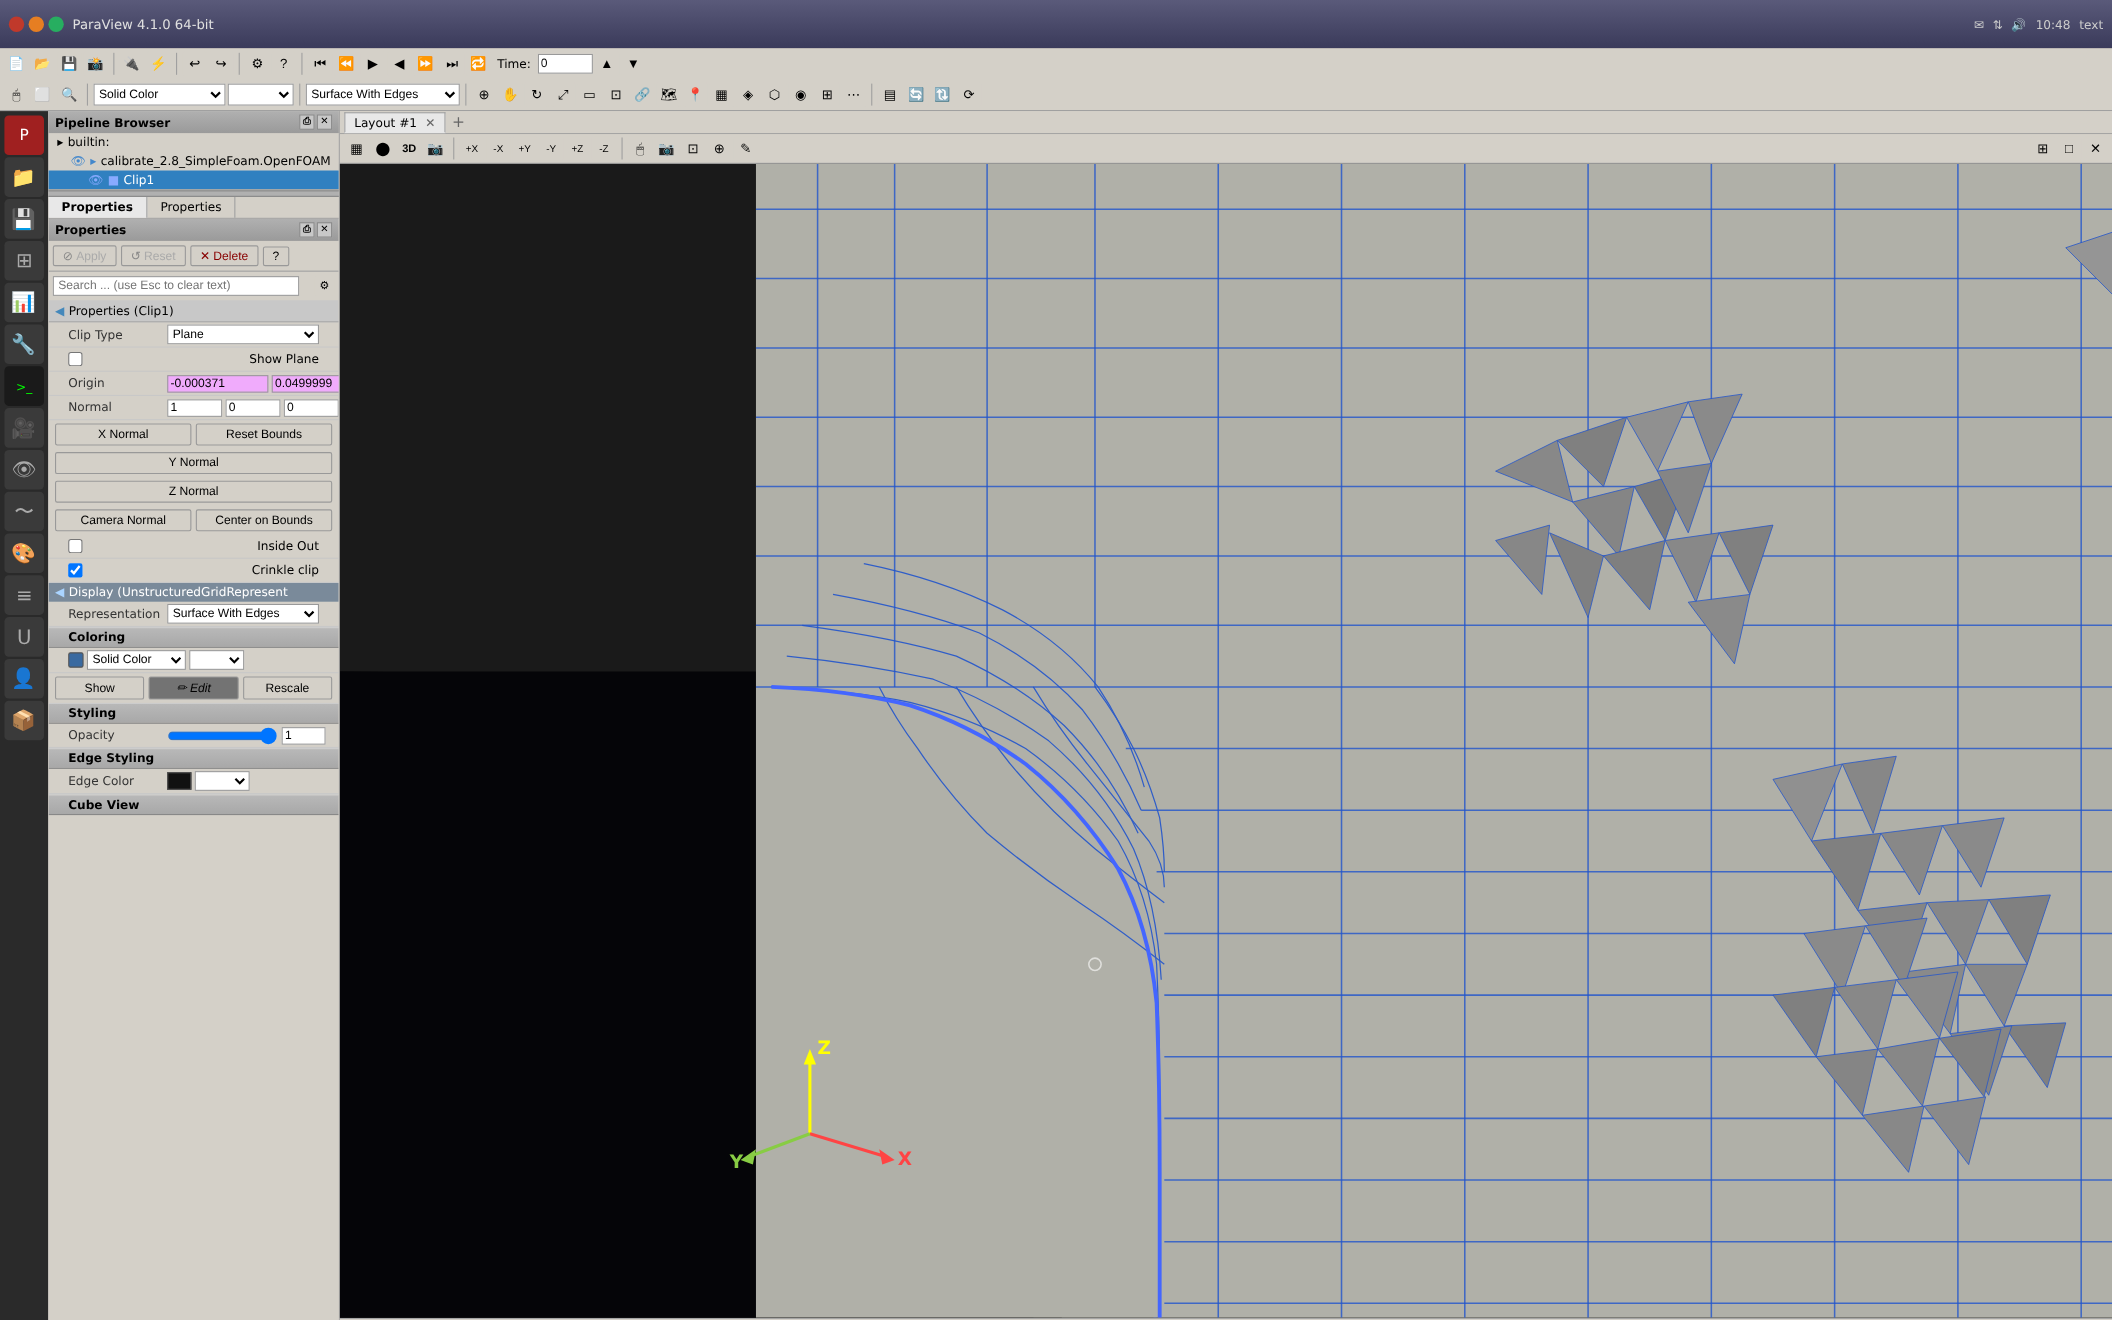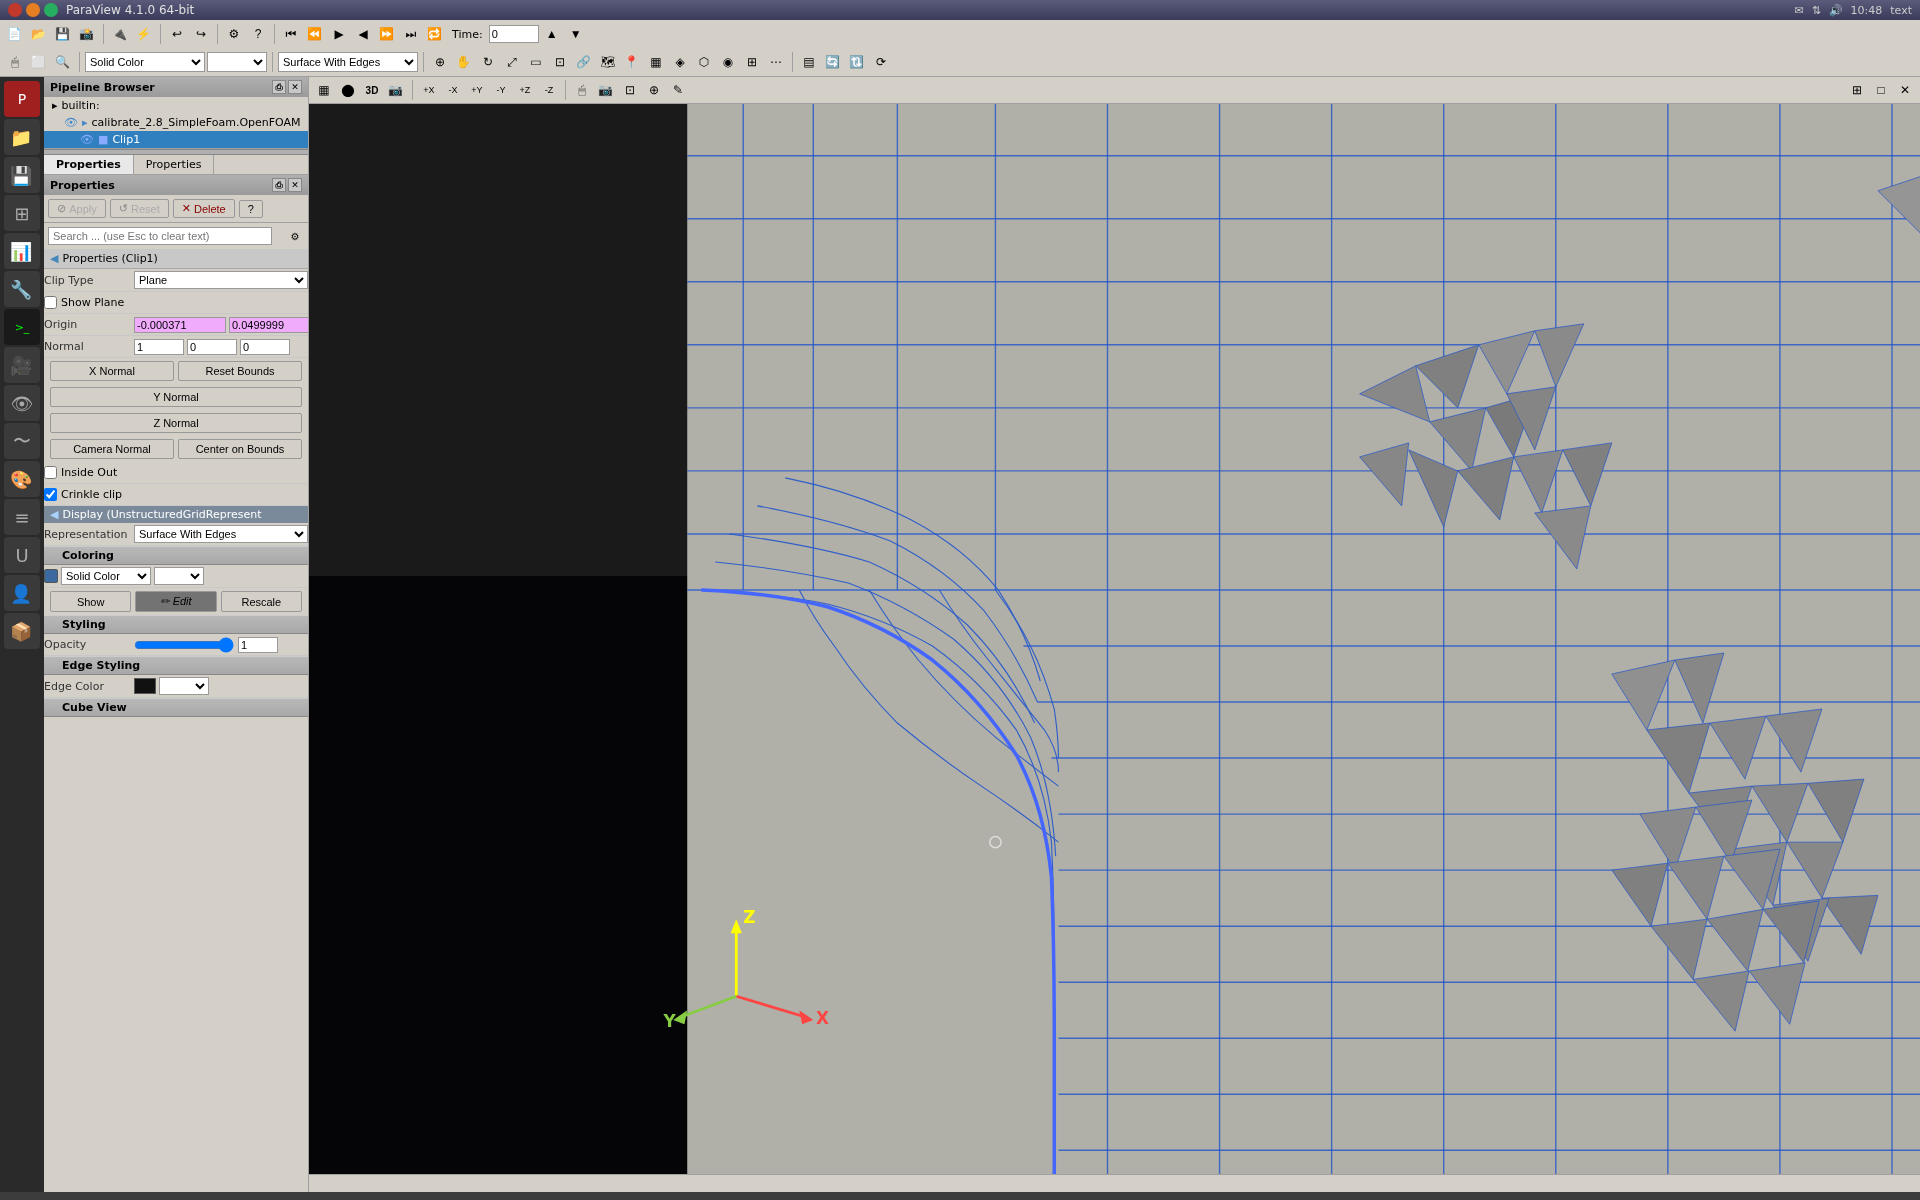--- a/index.html
+++ b/index.html
@@ -1,21 +1,21 @@
 <!DOCTYPE html>
 <html><head>
   <meta charset="utf-8">
   <style>
     * { box-sizing: border-box; margin: 0; padding: 0; }
     body { font-family: 'DejaVu Sans', Arial, sans-serif; font-size: 11px; background: #3c3c3c; color: #000; overflow: hidden; width: 1920px; height: 1200px; }
 
     
     #titlebar {
       background: linear-gradient(to bottom, #5a5a7a, #3a3a5a);
-      height: 20px;
+      height: 44px;
       display: flex;
       align-items: center;
       padding: 0 8px;
       color: #e0e0e0;
       font-size: 12px;
     }
     .win-btn { width: 14px; height: 14px; border-radius: 2px; display: inline-block; cursor: pointer; }
     .win-close { background: #c0392b; border-radius: 50%; }
     .win-min { background: #e67e22; border-radius: 50%; }
     .win-max { background: #27ae60; border-radius: 50%; }
@@ -167,23 +167,24 @@
       padding: 2px 18px;
       font-size: 11px;
       font-weight: bold;
       border-bottom: 1px solid #888;
       border-top: 1px solid #ccc;
     }
 
     .prop-row {
       display: flex;
       align-items: center;
-      padding: 2px 0;
+      padding: 2px 18px;
       min-height: 22px;
       border-bottom: 1px solid #c8c8c8;
+      justify-content: space-between;
     }
     .prop-label { width: 90px; font-size: 11px; color: #333; flex-shrink: 0; }
     .prop-value { flex: 1; display: flex; align-items: center; gap: 3px; }
     .prop-select { height: 18px; font-size: 11px; border: 1px solid #999; background: white; width: 100%; }
     .prop-input { width: 92px; height: 16px; border: 1px solid #999; font-size: 11px; padding: 0 2px; background: #f0abfc; }
     .prop-input-small { width: 50px; height: 16px; border: 1px solid #999; font-size: 11px; padding: 0 2px; background: white; }
     .prop-checkbox { margin-right: 4px; }
 
     .prop-btn-row {
       display: flex;
@@ -588,20 +589,27 @@
           </div>
 
           <div class="prop-section-title">Cube View</div>
 
         </div>
       </div>
     </div>
 
     <div id="main-viewport">
 
+      <div class="layout-tabs">
+        <div class="layout-tab active">
+          <span>Layout #1</span>
+          <span class="layout-tab-close">✕</span>
+        </div>
+        <div class="layout-tab-add">+</div>
+      </div>
 
       <div class="viewport-toolbar">
         <button class="tb-btn">▦</button>
         <button class="tb-btn">⬤</button>
         <button class="tb-btn" style="font-weight:bold; font-size:10px;">3D</button>
         <button class="tb-btn">📷</button>
         <div class="tb-separator"></div>
         <button class="tb-btn" style="font-size:9px;">+X</button>
         <button class="tb-btn" style="font-size:9px;">-X</button>
         <button class="tb-btn" style="font-size:9px;">+Y</button>

